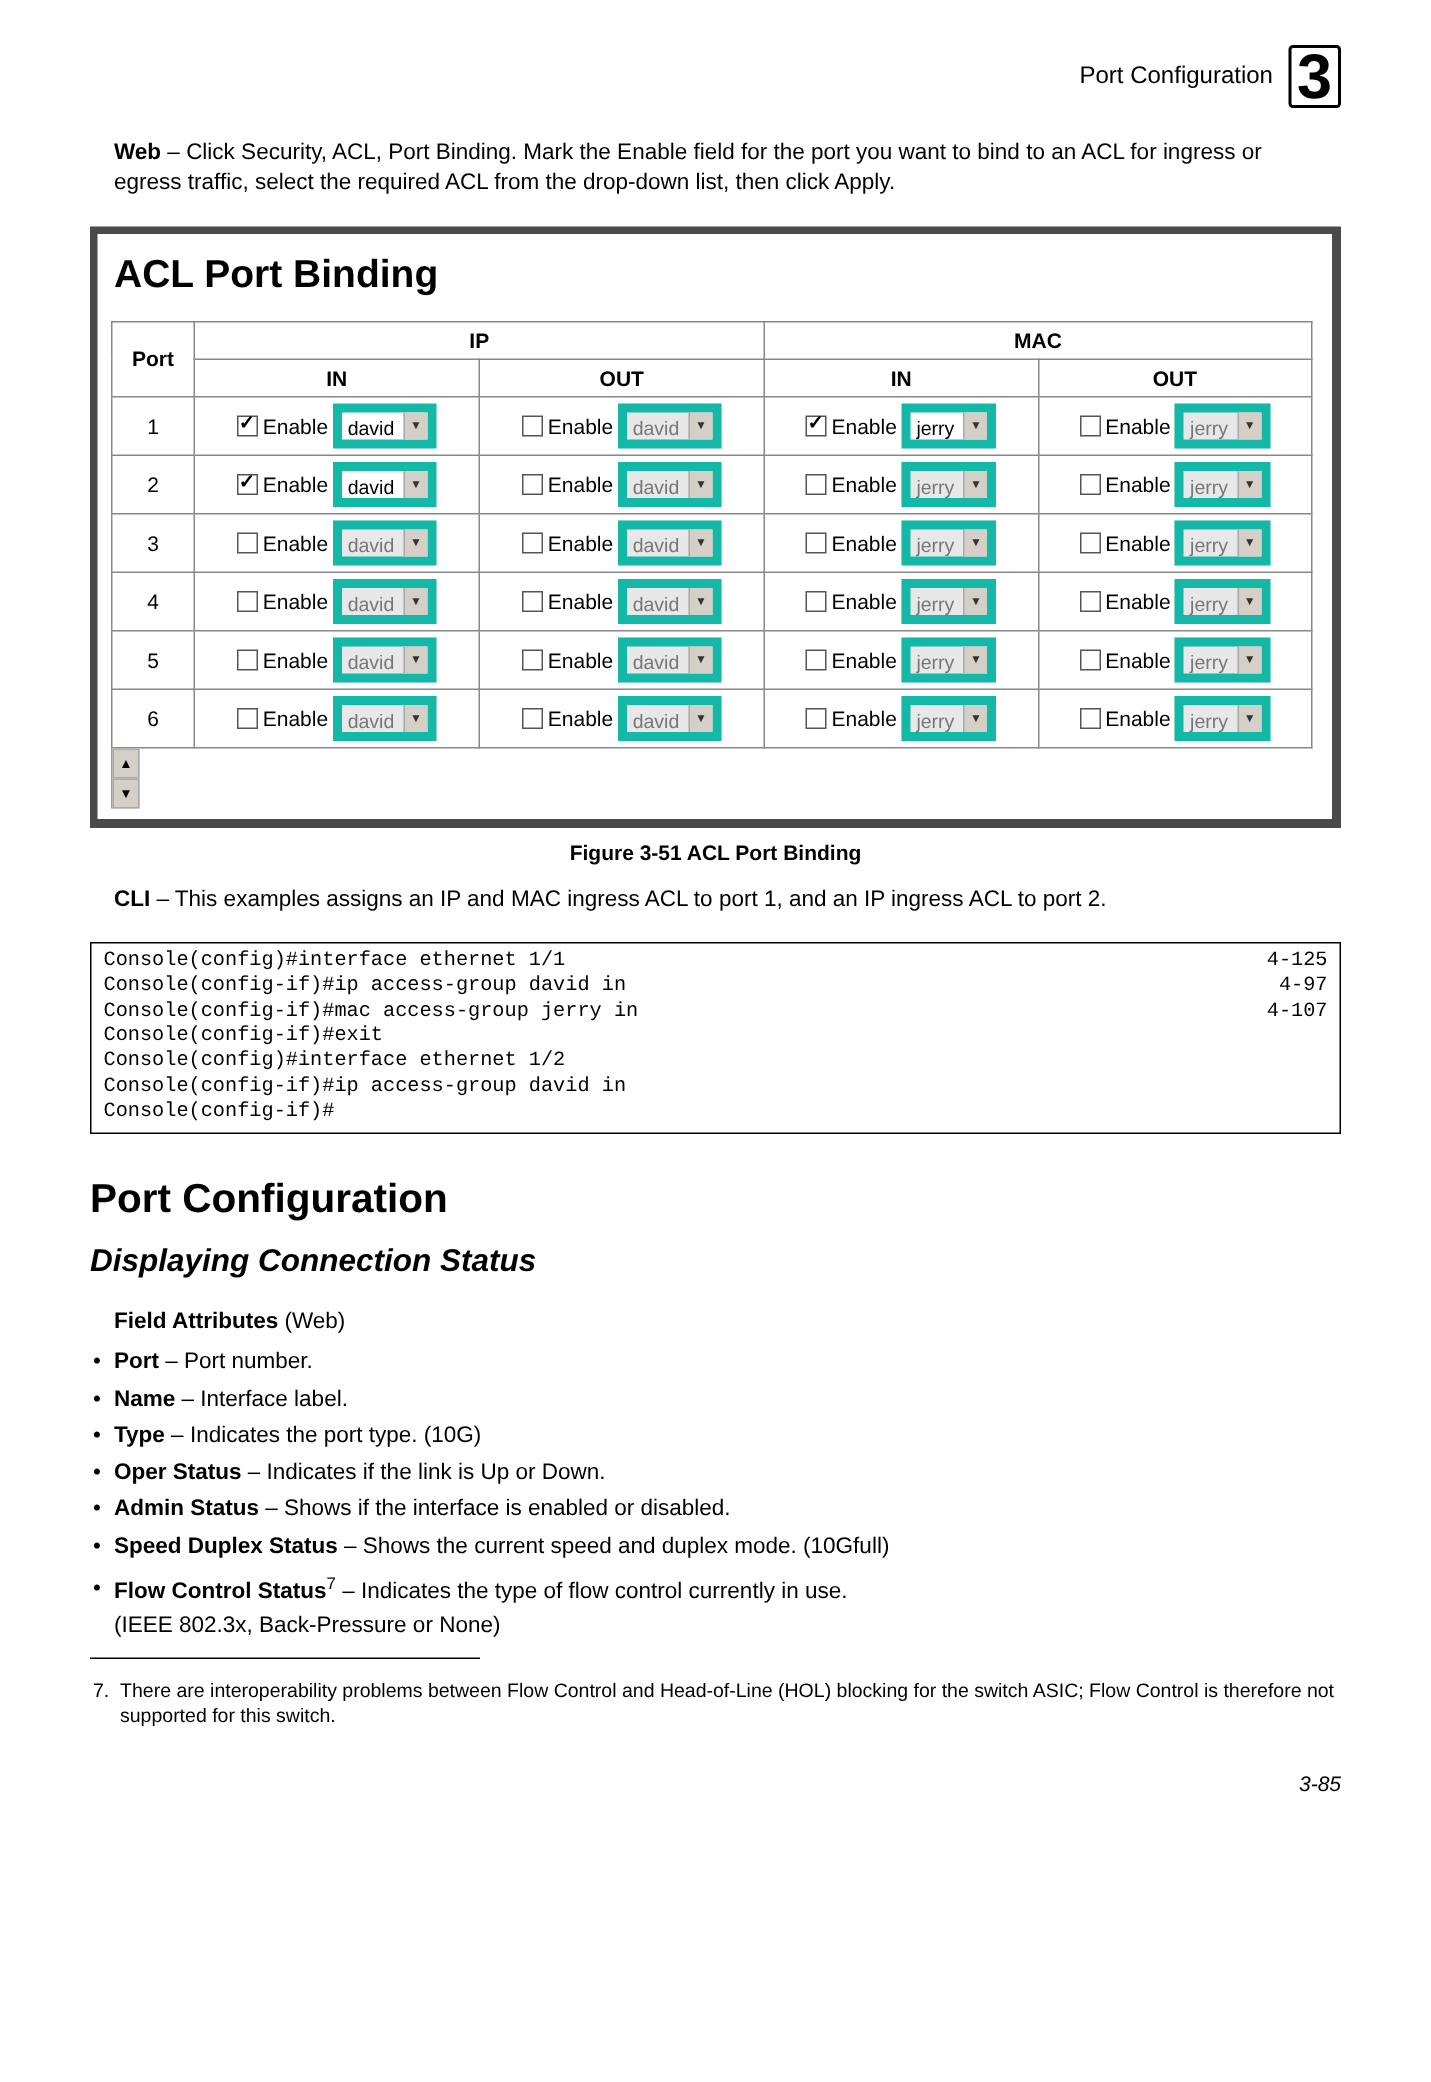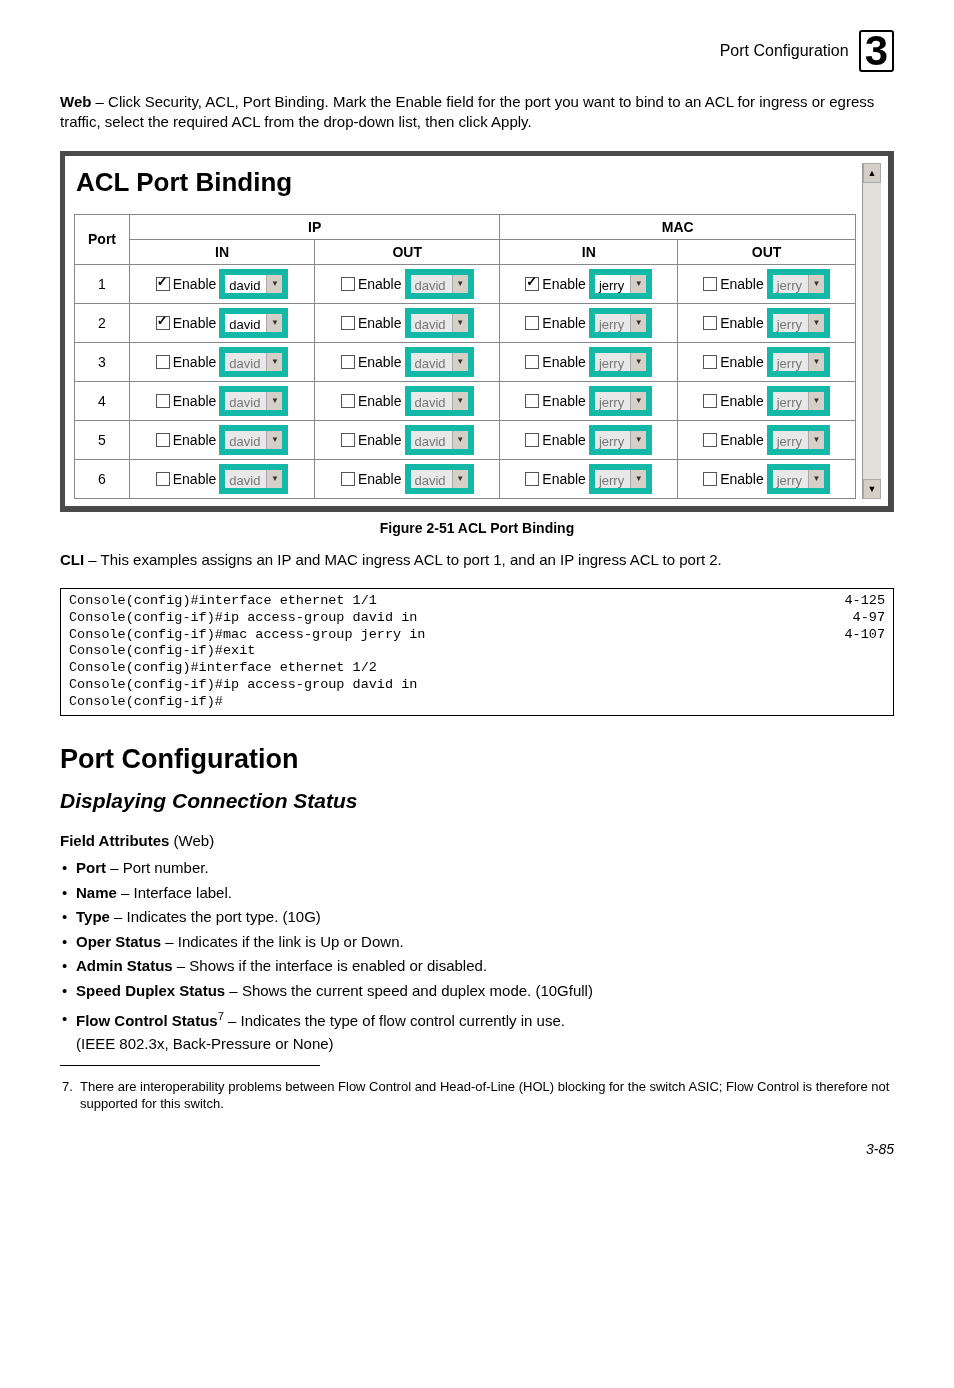--- a/index.html
+++ b/index.html
@@ -28,34 +28,35 @@
     line-height: 36px;
     padding: 0 4px;
     height: 42px;
     box-sizing: border-box;
     display: flex;
     align-items: center;
   }
   .body-text {
     font-size: 15px;
     line-height: 1.35;
-    margin: 18px 0;
+    margin: 18px 16px;
   }
   .figure-box {
     border: 5px solid #4a4a4a;
     border-right-width: 6px;
     border-bottom-width: 6px;
     padding: 2px;
     background: #fff;
     position: relative;
   }
   .figure-inner {
     border: 1px solid #fff;
     padding: 4px 4px 4px 6px;
     display: flex;
+    flex-direction: column;
   }
   .fig-content {
     flex: 1;
     padding-right: 6px;
   }
   .acl-title {
     font-size: 26px;
     font-weight: bold;
     margin: 4px 0 16px 2px;
   }
@@ -458,21 +459,21 @@
             </tbody>
         </table>
       </div>
       <div class="scrollbar">
         <div class="sb-btn">▲</div>
         <div class="sb-track"></div>
         <div class="sb-btn">▼</div>
       </div>
     </div>
   </div>
-  <figcaption>Figure 2-51   ACL Port Binding</figcaption>
+  <figcaption>Figure 3-51   ACL Port Binding</figcaption>
 
   <p class="body-text" style="margin-top:4px">
     <b>CLI</b><span> – This examples assigns an IP and MAC ingress ACL to port 1, and an IP ingress ACL to port 2.</span>
   </p>
 
   <pre class="code" id="code-block"><span class="ref">4-125</span>Console(config)#interface ethernet 1/1
 <span class="ref">4-97</span>Console(config-if)#ip access-group david in
 <span class="ref">4-107</span>Console(config-if)#mac access-group jerry in
 Console(config-if)#exit
 Console(config)#interface ethernet 1/2

